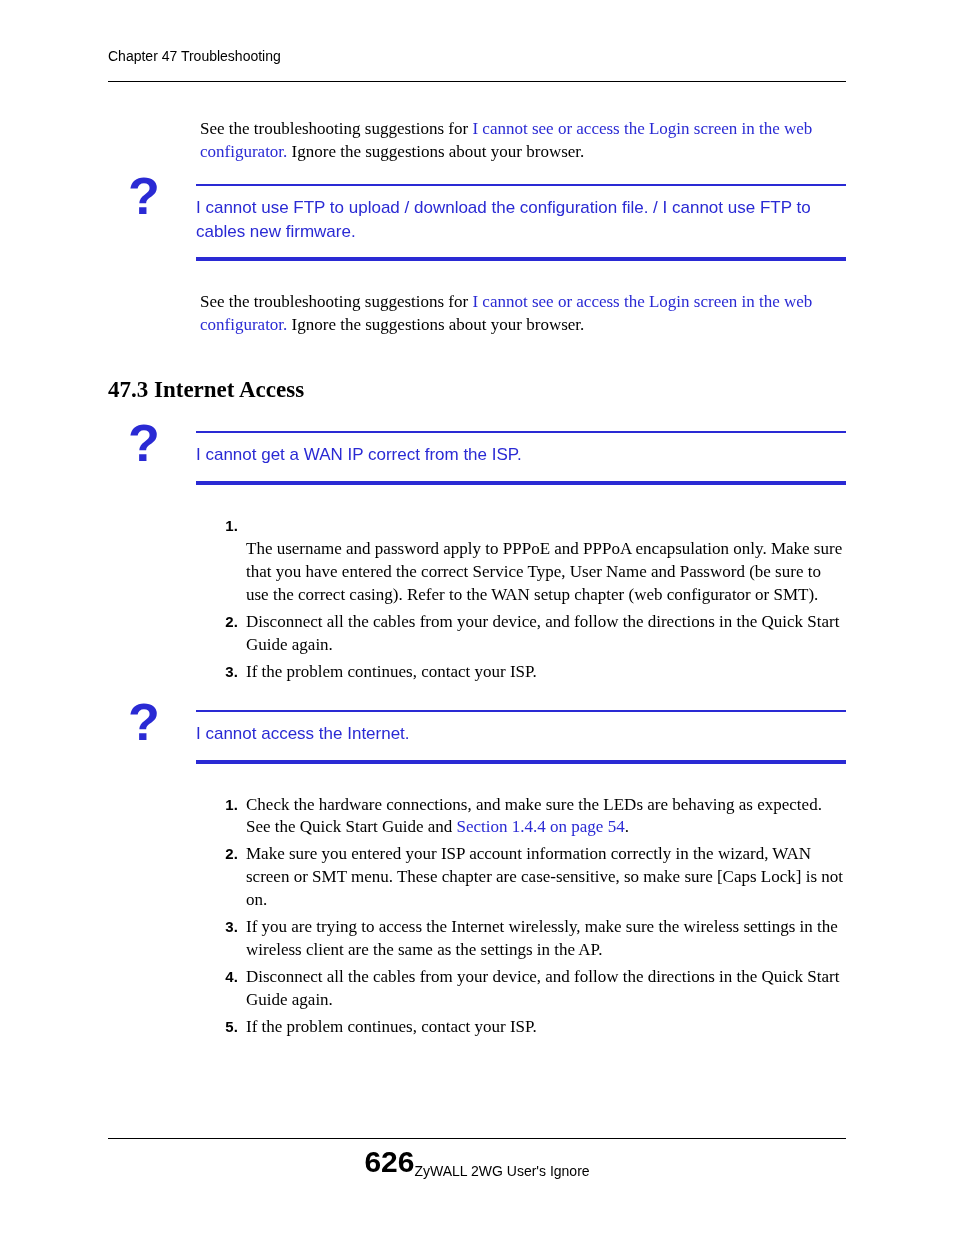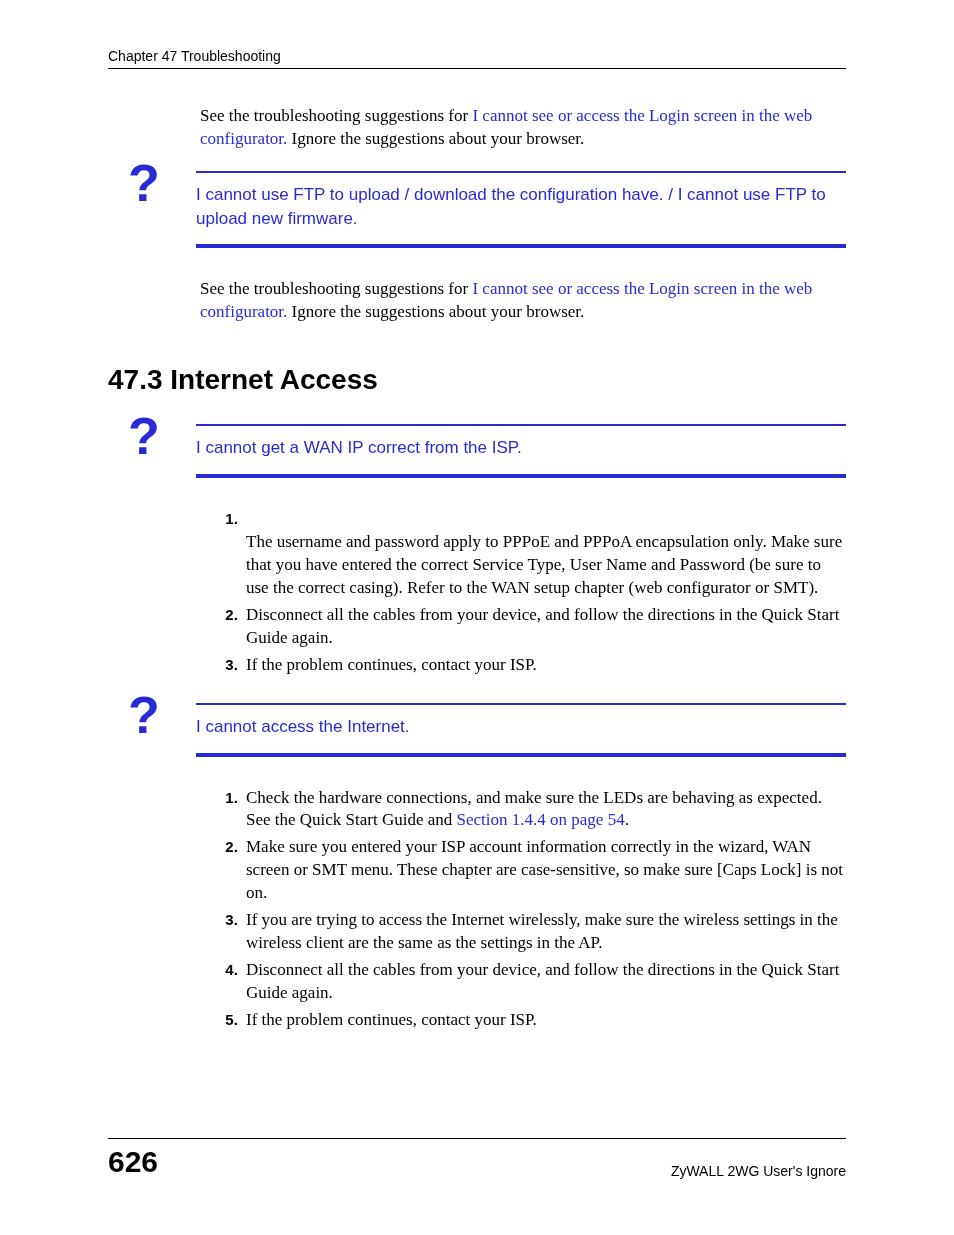--- a/index.html
+++ b/index.html
@@ -16,21 +16,21 @@
   }
   .page {
     padding: 48px 108px 0 108px;
     box-sizing: border-box;
   }
   .header-row {
     font-family: Arial, Helvetica, sans-serif;
     font-size: 14px;
     color: #000;
     border-bottom: 1.5px solid #000;
-    padding-bottom: 4px;
+    padding-bottom: 17px;
     margin-bottom: 36px;
   }
   .body-para {
     margin-left: 92px;
     margin-right: 0;
     line-height: 1.35;
     margin-bottom: 20px;
   }
   .link {
     color: #2a2ad4;
@@ -58,22 +58,22 @@
     border-bottom: 4px solid #2a2ad4;
     padding: 10px 0 14px 0;
   }
   .tblock-title {
     font-family: Arial, Helvetica, sans-serif;
     font-size: 17px;
     color: #2a2ad4;
     line-height: 1.4;
   }
   .section-heading {
-    font-family: Liberation Sans, sans-serif;
-    font-size: 28px;
+    font-family: Liberation Serif, serif;
+    font-size: 23px;
     font-weight: bold;
     margin: 40px 0 28px 0;
   }
   ol.num-list {
     margin: 0 0 26px 112px;
     padding: 0 0 0 22px;
     line-height: 1.35;
   }
   ol.num-list > li {
     padding-left: 4px;
@@ -86,21 +86,21 @@
   }
   .bold { font-weight: normal; }
   .footer {
     position: absolute;
     left: 108px;
     right: 108px;
     bottom: 56px;
     border-top: 1.5px solid #000;
     padding-top: 6px;
     display: flex;
-    justify-content: space-between;
+    justify-content: center;
     align-items: flex-end;
   }
   .page-num {
     font-family: Arial, Helvetica, sans-serif;
     font-size: 30px;
     font-weight: bold;
   }
   .guide-name {
     font-family: Arial, Helvetica, sans-serif;
     font-size: 14px;
@@ -112,21 +112,21 @@
 <div class="page">
   <div class="header-row">Chapter 47 Troubleshooting</div>
 
   <div class="body-para">
     <span>See the troubleshooting suggestions for </span><span class="link">I cannot see or access the Login screen in the web configurator.</span><span> Ignore the suggestions about your browser.</span>
   </div>
 
   <div class="troubleshoot-block">
     <div class="qmark">?</div>
     <div class="tblock-inner">
-      <div class="tblock-title">I cannot use FTP to upload / download the configuration have. / I cannot use FTP to upload new firmware.</div>
+      <div class="tblock-title">I cannot use FTP to upload / download the configuration file. / I cannot use FTP to cables new firmware.</div>
     </div>
   </div>
 
   <div class="body-para">
     <span>See the troubleshooting suggestions for </span><span class="link">I cannot see or access the Login screen in the web configurator.</span><span> Ignore the suggestions about your browser.</span>
   </div>
 
   <div class="section-heading">47.3  Internet Access</div>
 
   <div class="troubleshoot-block">

